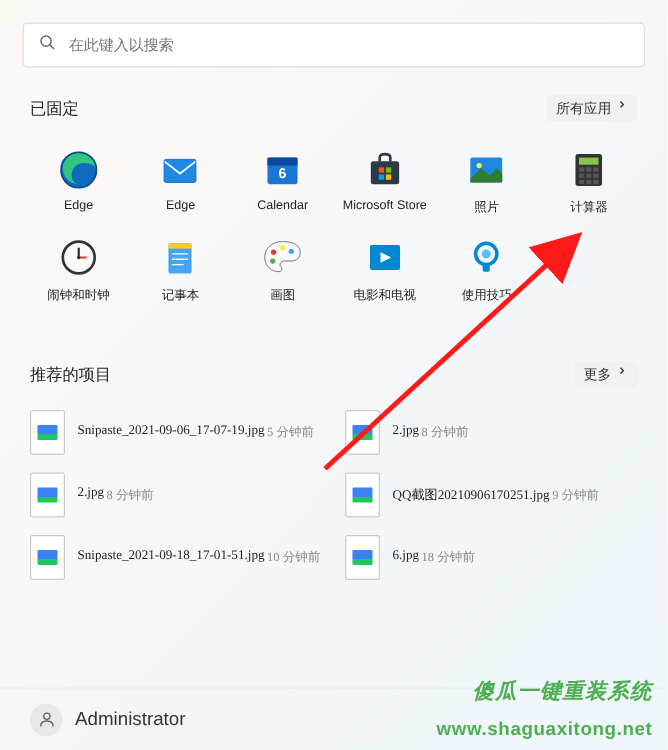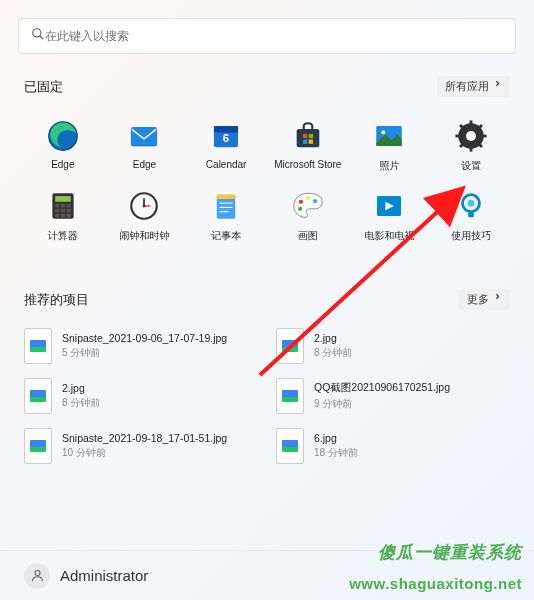--- a/index.html
+++ b/index.html
@@ -13,20 +13,21 @@
 }
 .search-bar {
   margin: 18px 18px 0 18px;
   height: 36px;
   background: #fff;
   border: 1px solid #ddd;
   border-radius: 4px;
   display: flex;
   align-items: center;
   padding: 0 12px;
+  gap: 10px;
 }
 .search-bar svg { width: 14px; height: 14px; stroke: #666; }
 .search-bar input {
   border: none;
   outline: none;
   font-size: 12px;
   color: #666;
   flex: 1;
   background: transparent;
 }
@@ -102,21 +103,21 @@
   position: relative;
   flex-shrink: 0;
 }
 .rec-icon::before {
   content: "";
   position: absolute;
   left: 5px; right: 5px; top: 11px; height: 12px;
   background: linear-gradient(180deg, #3b82f6 60%, #22c55e 60%);
   border-radius: 1px;
 }
-.rec-text { display: flex; flex-direction: column; gap: 2px; overflow: hidden; }
+.rec-text { display: flex; flex-direction: row; gap: 2px; overflow: hidden; font-family: Liberation Serif, serif; }
 .rec-name { font-size: 10.5px; color: #222; white-space: nowrap; overflow: hidden; text-overflow: ellipsis; }
 .rec-time { font-size: 10px; color: #888; }
 .footer {
   position: absolute;
   bottom: 0; left: 0; right: 0;
   height: 50px;
   display: flex;
   align-items: center;
   padding: 0 24px;
   border-top: 1px solid rgba(0,0,0,0.04);
@@ -242,39 +243,20 @@
       <div class="app-icon">
         <svg viewBox="0 0 48 48" width="34" height="34">
             <rect x="6" y="10" width="36" height="28" rx="2" fill="#1e88e5"></rect>
             <circle cx="16" cy="19" r="3" fill="#ffeb3b"></circle>
             <path d="M6 34 L18 22 L28 30 L36 22 L42 28 L42 38 L6 38 Z" fill="#2e7d32"></path>
           </svg>
       </div>
       <div class="app-label">照片</div>
     </div>
 
-    <div class="app-tile">
-      <div class="app-icon">
-        <svg viewBox="0 0 48 48" width="34" height="34">
-            <circle cx="24" cy="24" r="18" fill="#333"></circle>
-            <circle cx="24" cy="24" r="7" fill="#fff"></circle>
-            <g fill="#333">
-              <rect x="22" y="2" width="4" height="8"></rect>
-              <rect x="22" y="38" width="4" height="8"></rect>
-              <rect x="2" y="22" width="8" height="4"></rect>
-              <rect x="38" y="22" width="8" height="4"></rect>
-              <rect x="22" y="2" width="4" height="8" transform="rotate(45 24 24)"></rect>
-              <rect x="22" y="38" width="4" height="8" transform="rotate(45 24 24)"></rect>
-              <rect x="2" y="22" width="8" height="4" transform="rotate(45 24 24)"></rect>
-              <rect x="38" y="22" width="8" height="4" transform="rotate(45 24 24)"></rect>
-            </g>
-          </svg>
-      </div>
-      <div class="app-label">设置</div>
-    </div>
 
     <div class="app-tile">
       <div class="app-icon">
         <svg viewBox="0 0 48 48" width="34" height="34">
             <rect x="9" y="6" width="30" height="36" rx="3" fill="#333"></rect>
             <rect x="13" y="10" width="22" height="8" fill="#8bc34a"></rect>
             <g fill="#555">
               <rect x="13" y="21" width="6" height="5"></rect>
               <rect x="21" y="21" width="6" height="5"></rect>
               <rect x="29" y="21" width="6" height="5"></rect>

